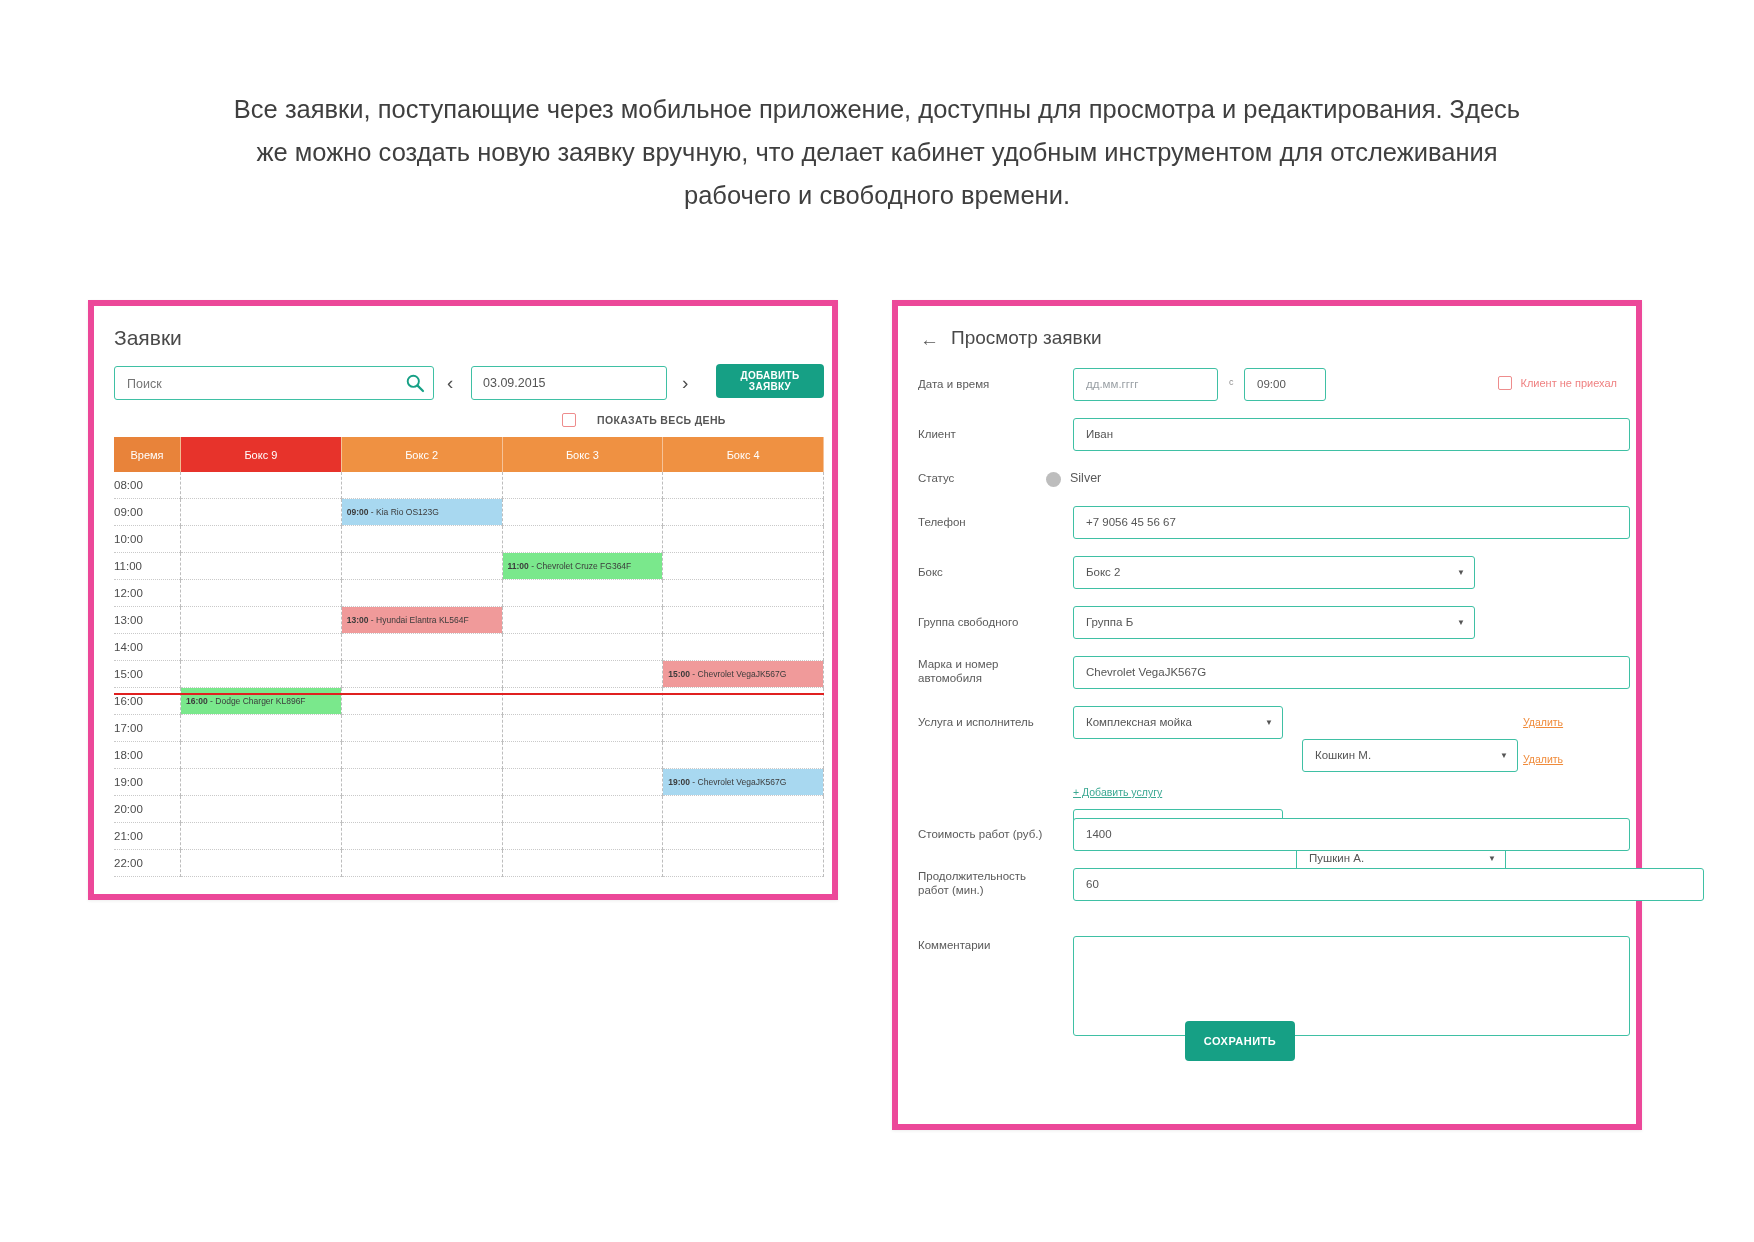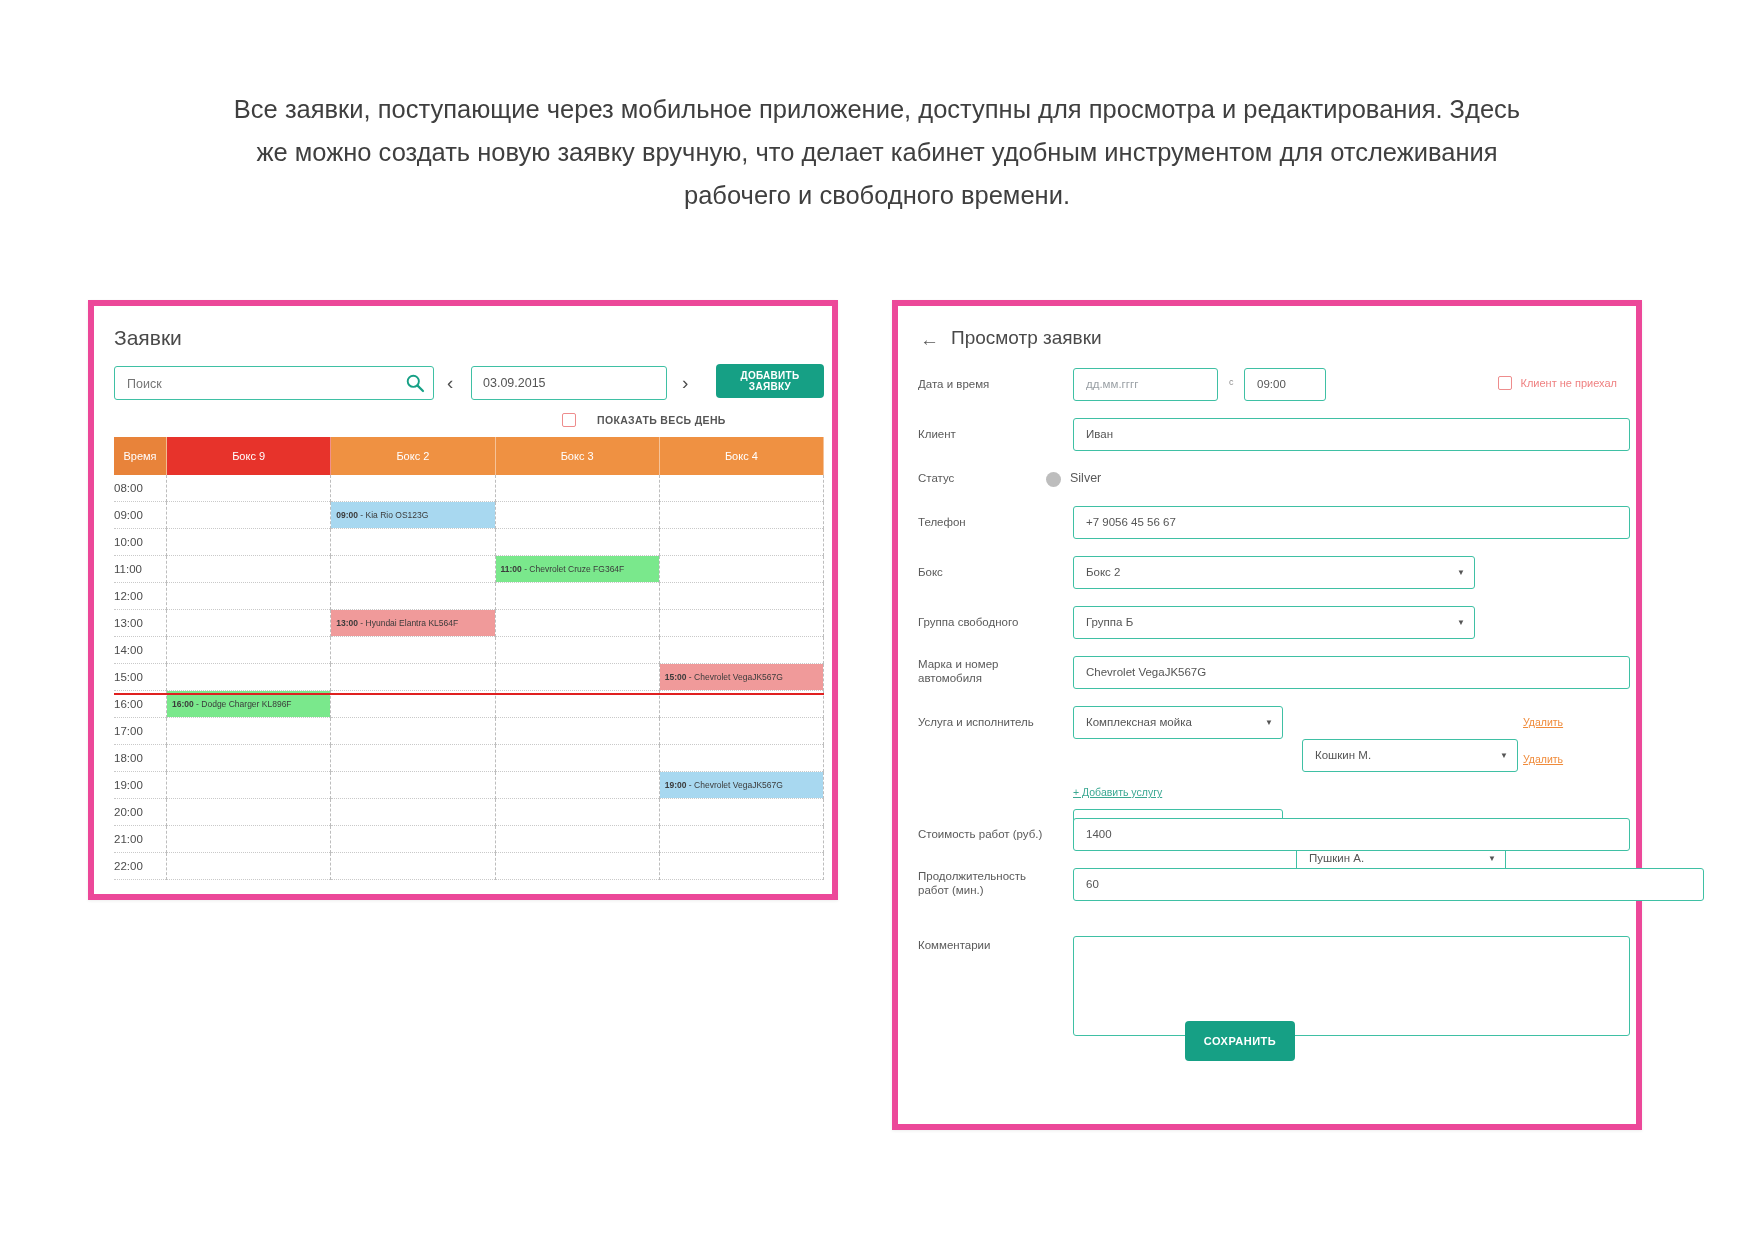--- a/index.html
+++ b/index.html
@@ -161,26 +161,26 @@
   #schedule {
     position: absolute;
     left: 20px;
     top: 131px;
     width: 710px;
     border-collapse: collapse;
     table-layout: fixed;
     font-size: 11px;
   }
   #schedule th {
-    height: 38px;
+    height: 21px;
     font-size: 11px;
     font-weight: normal;
     color: #ffffff;
     text-align: center;
-    padding: 0;
+    padding: 7px;
     border-right: 1px solid rgba(255,255,255,.45);
   }
   th.h-time  { background: #e8833a; width: 52px; }
   th.h-box1  { background: #e7332b; }
   th.h-box2, th.h-box3, th.h-box4 { background: #ef9142; }
   #schedule td {
     height: 26px;
     padding: 0;
     border-bottom: 1px dotted #c9c9c9;
     border-right: 1px dashed #bdbdbd;

